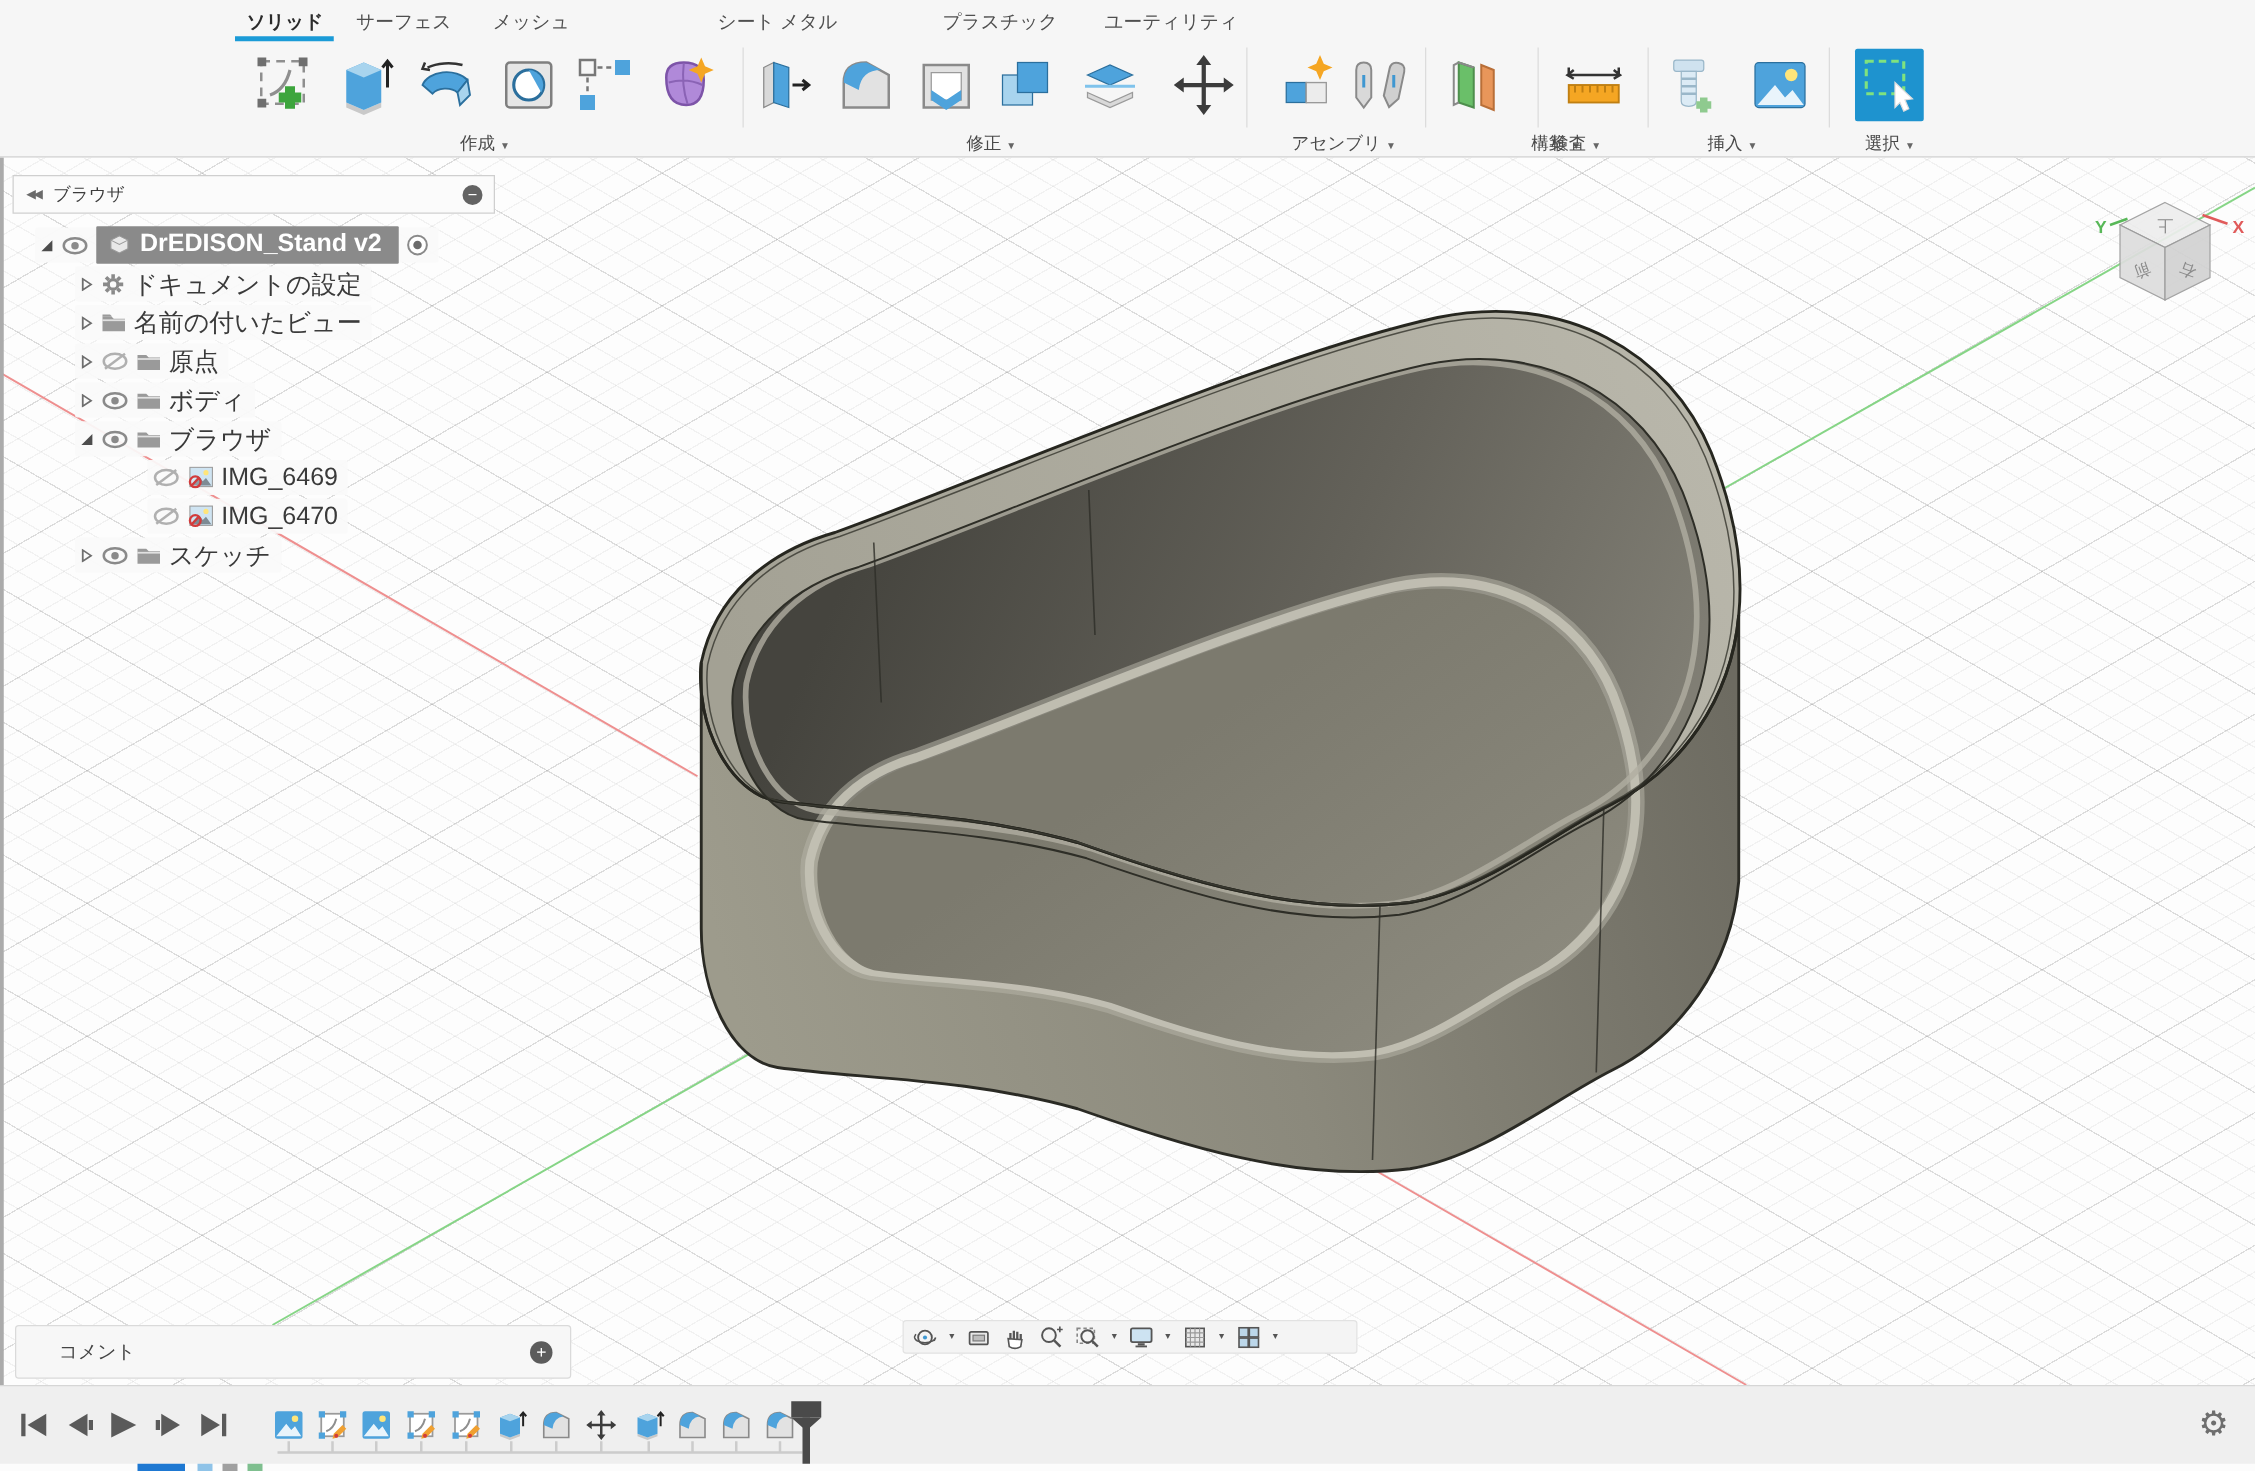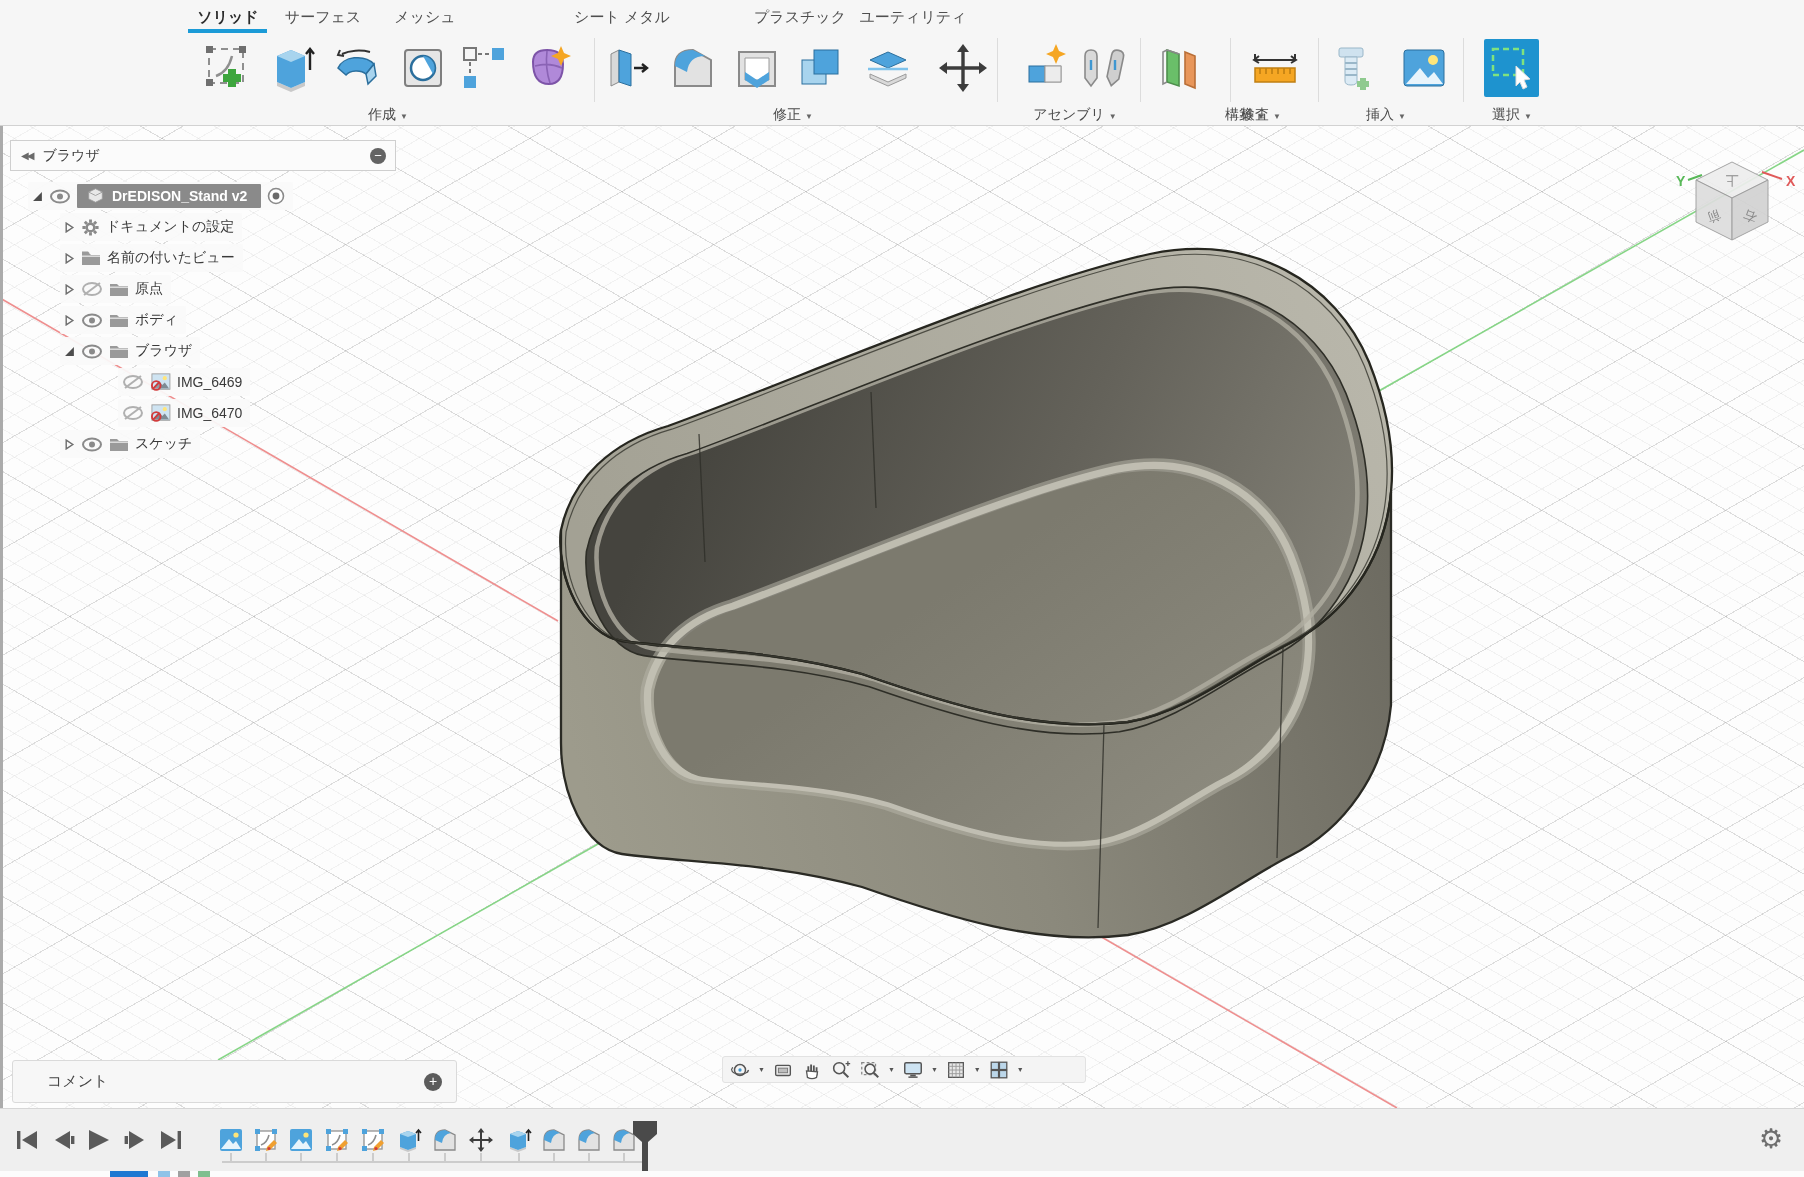--- a/index.html
+++ b/index.html
@@ -33,21 +33,21 @@
   .tb-divider{position:absolute;top:38px;width:1px;height:64px;background:#dcdcdc;}
   #select-bg{position:absolute;left:1484px;top:39px;width:55px;height:58px;background:#1e93cf;border-radius:2px;}
   
   #browser{left:10px;top:140px;width:384px;z-index:5;}
   #browser-header{position:absolute;left:0;top:0;width:384px;height:29px;background:#fbfbfb;
     border:1px solid #cfcfcf;display:flex;align-items:center;font-size:14px;color:#3c3c3c;}
   #browser-header .chev{color:#6a6a6a;font-size:10px;letter-spacing:-2px;margin:0 10px 0 10px;}
   #browser-header .minusbtn{margin-left:auto;margin-right:9px;width:16px;height:16px;border-radius:50%;
     background:#636363;color:#fff;font-size:13px;line-height:15px;text-align:center;}
   .brow{position:absolute;height:28px;display:flex;align-items:center;gap:6px;
-    background:rgba(250,250,250,.93);border-radius:2px;padding:0 8px 0 4px;font-size:14px;color:#3a3a3a;white-space:nowrap;}
+    background:rgba(250,250,250,.93);border-radius:2px;padding:0 8px 0 4px;font-size:20px;color:#3a3a3a;white-space:nowrap;}
   .brow .tri{width:11px;height:11px;flex:0 0 11px;}
   .hl{background:#8a8a8a;color:#fff;font-weight:bold;padding:3px 14px 4px 10px;border-radius:1px;display:flex;align-items:center;gap:8px;}
   
   #comment{left:12px;top:1060px;width:443px;height:41px;background:#f7f7f7;border:1px solid #dadada;
     border-radius:3px;display:flex;align-items:center;font-size:15px;color:#444;z-index:5;}
   #comment .lbl{margin-left:34px;text-align:right;}
   #comment .plus{margin-left:auto;margin-right:14px;width:18px;height:18px;border-radius:50%;background:#5c5c5c;color:#fff;
     font-size:14px;line-height:17px;text-align:center;}
   
   #navbar{left:722px;top:1056px;width:364px;height:27px;background:#f4f4f4;border:1px solid #e2e2e2;border-radius:3px;
@@ -152,21 +152,21 @@
   </g>
 </svg>
 
 <header id="toolbar" class="abs">
 
   <div class="tab active" style="left:228px">ソリッド</div>
   <div class="tab" style="left:323px">サーフェス</div>
   <div class="tab" style="left:425px">メッシュ</div>
   <div class="tab" style="left:622px">シート メタル</div>
   <div class="tab" style="left:800px">プラスチック</div>
-  <div class="tab" style="left:913px">ユーティリティ</div>
+  <div class="tab" style="left:937px">ユーティリティ</div>
   <div id="tab-underline" style="background:#1b9bd7"></div>
 
   <svg class="tb-icon" style="left:202px" viewBox="0 0 52 52">
     <g fill="none" stroke="#8f8f8f" stroke-width="2" stroke-dasharray="7 5">
         <rect x="7" y="7" width="34" height="34"></rect>
       </g>
     <g fill="#6f6f6f">
         <rect x="4" y="4" width="7" height="7"></rect>
         <rect x="37" y="4" width="7" height="7"></rect>
         <rect x="4" y="37" width="7" height="7"></rect>

